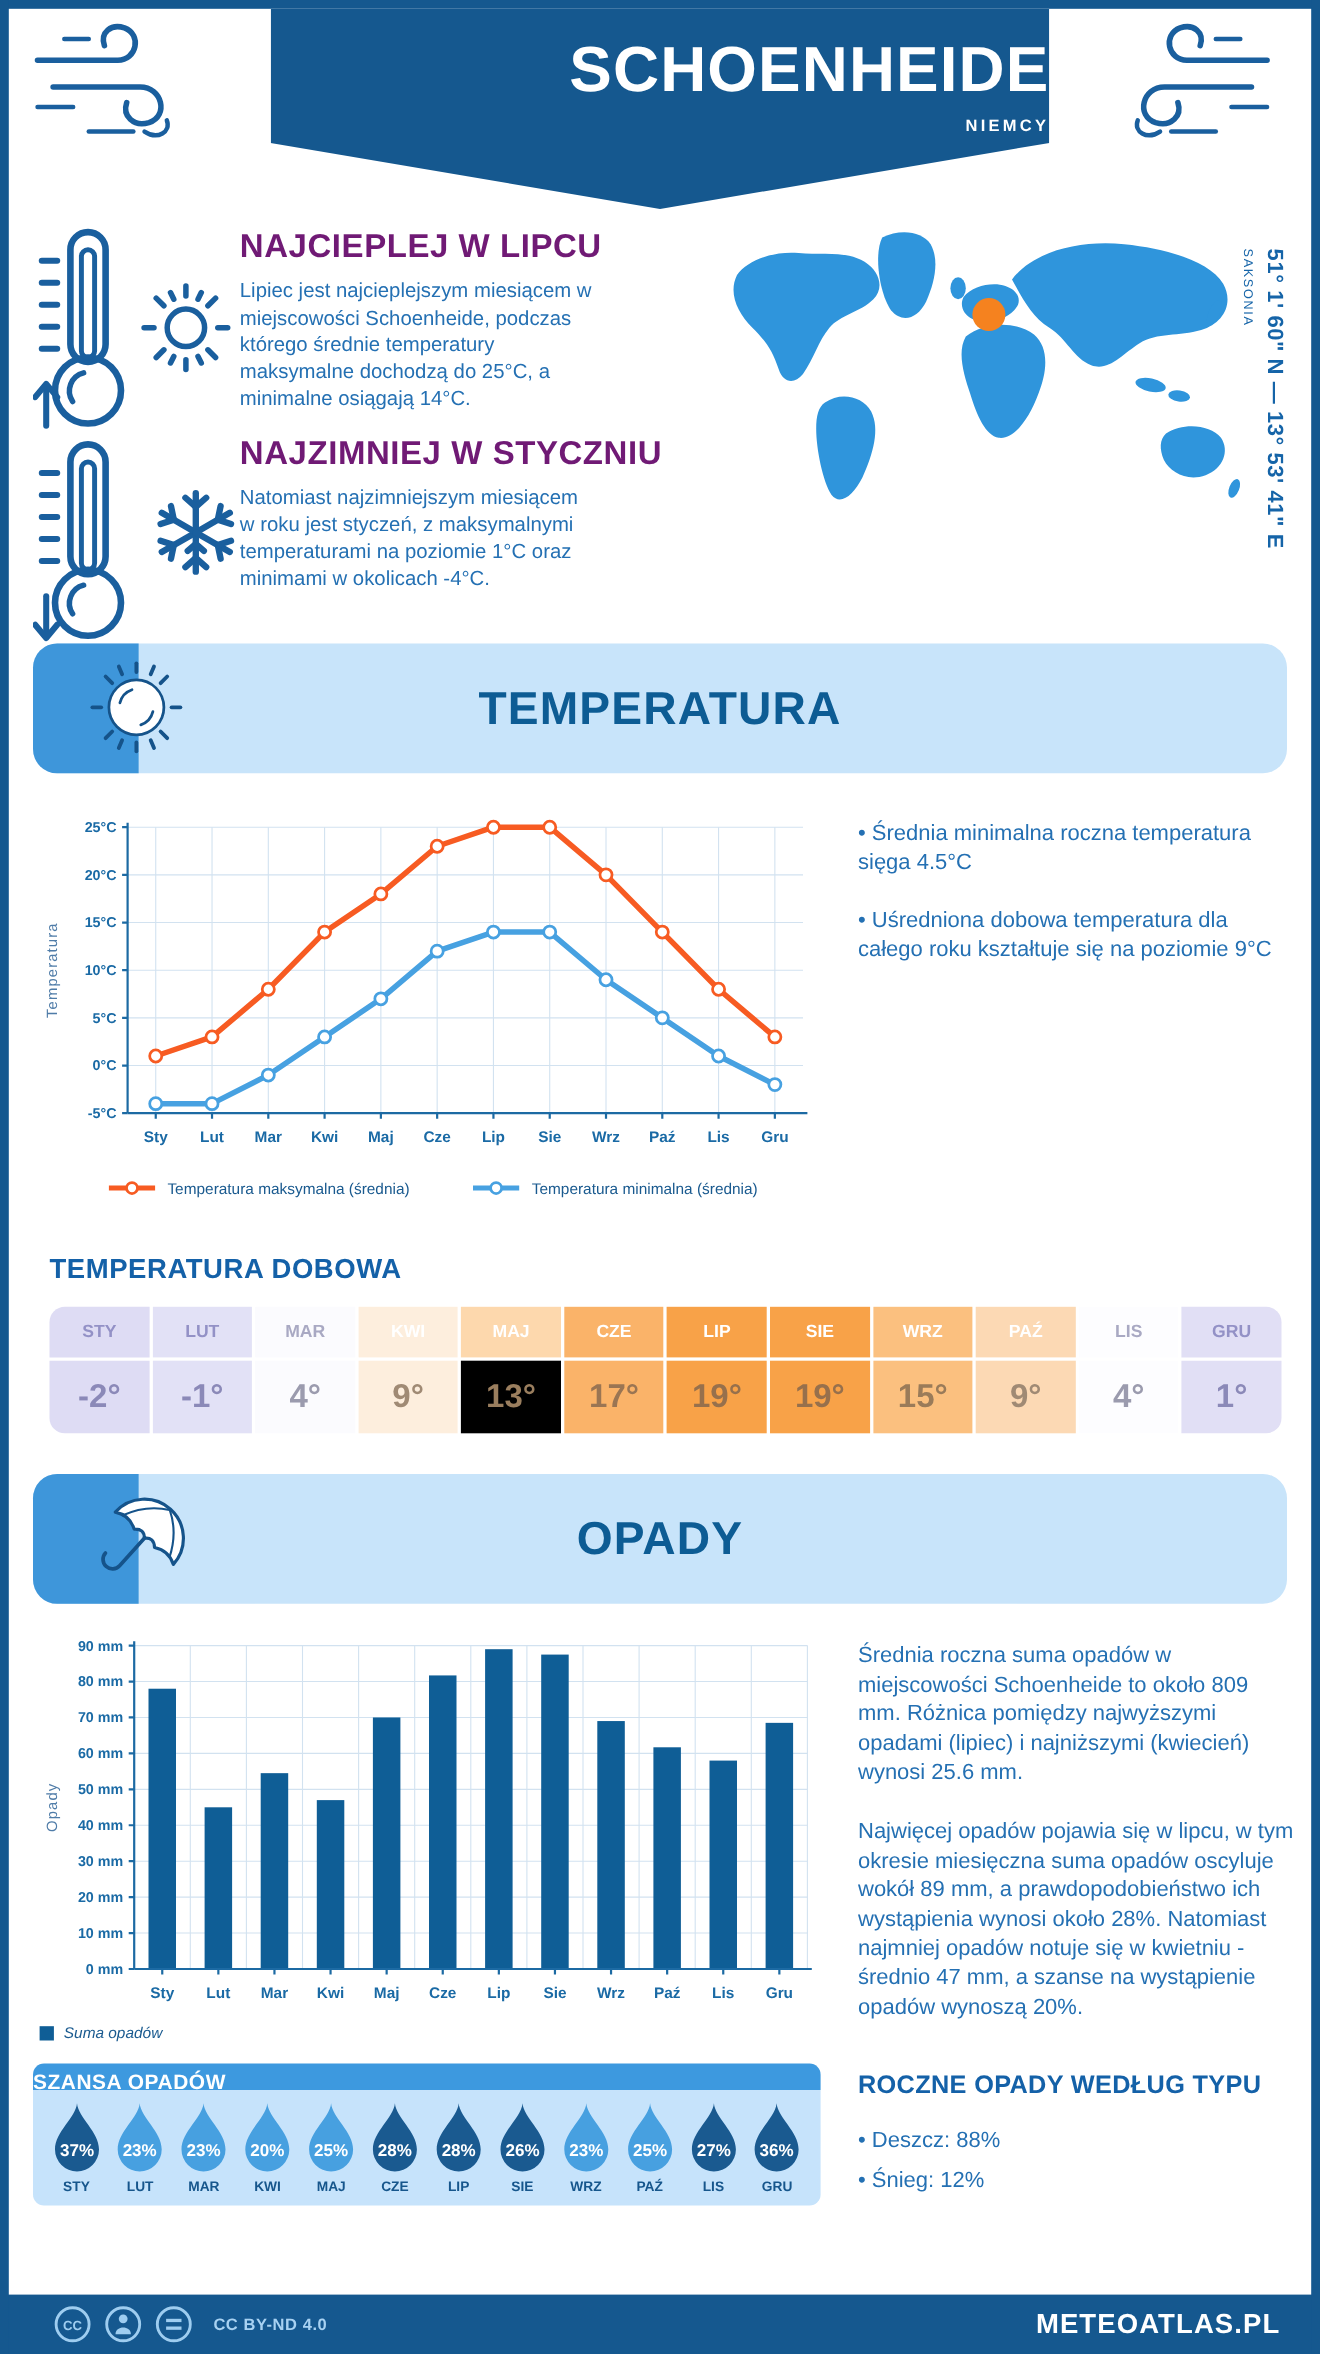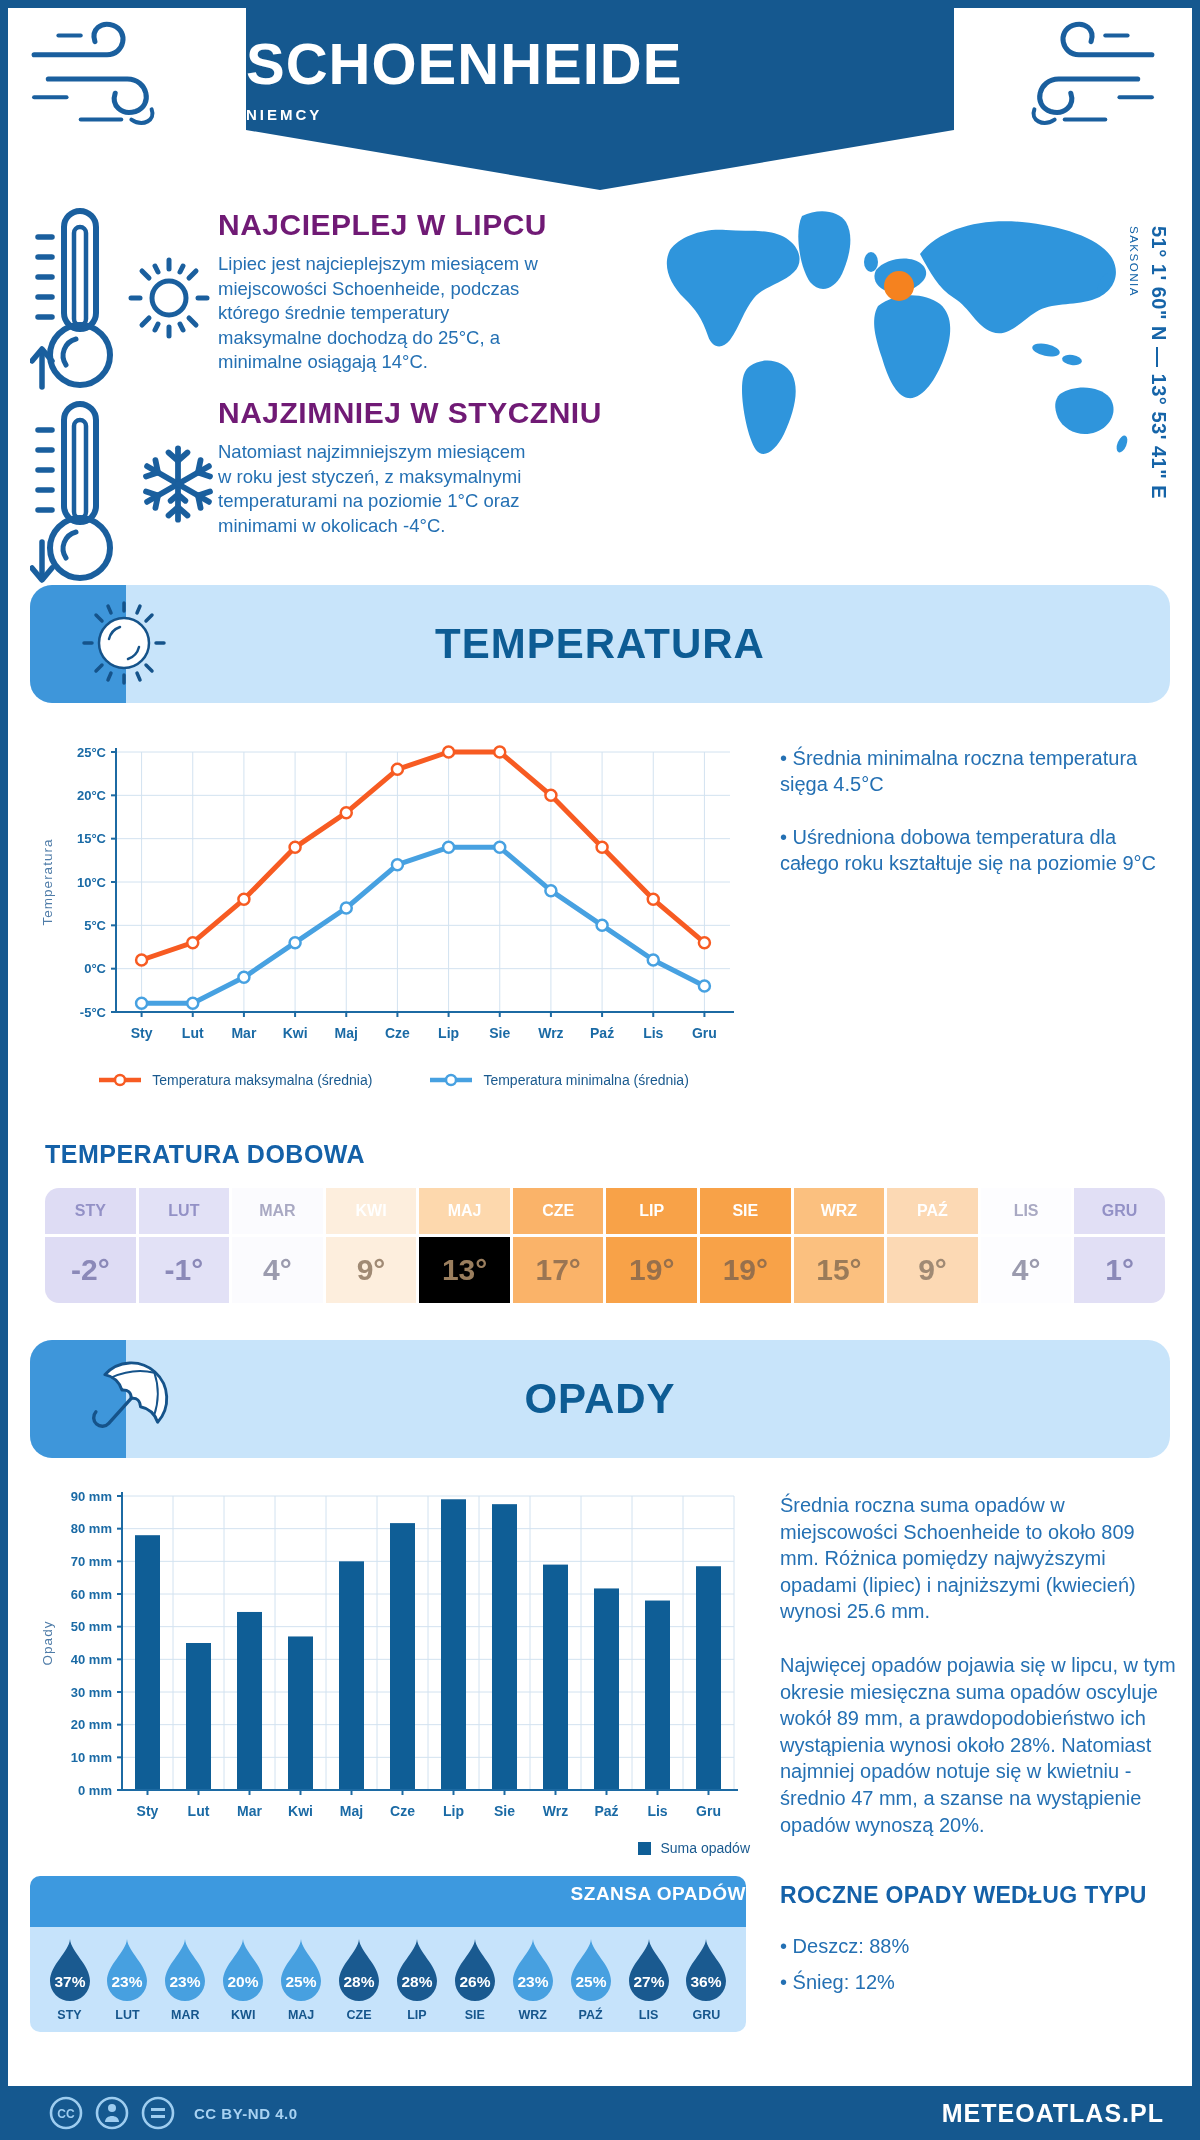--- a/index.html
+++ b/index.html
@@ -5,21 +5,21 @@
   html,body{margin:0;padding:0;background:#fff;}
   .page{position:relative;width:1200px;height:2140px;background:#fff;
         font-family:"Liberation Sans",sans-serif;overflow:hidden;}
   .abs{position:absolute;}
   
   .frame-top{left:0;top:0;width:1200px;height:8px;background:#15588f;}
   .frame-left{left:0;top:0;width:8px;height:2140px;background:#15588f;}
   .frame-right{left:1192px;top:0;width:8px;height:2140px;background:#15588f;}
   
   .banner{left:246px;top:8px;width:708px;height:182px;background:#15588f;
-          clip-path:polygon(0 0,100% 0,100% 67%,50% 100%,0 67%);text-align:left;color:#fff;}
+          clip-path:polygon(0 0,100% 0,100% 67%,50% 100%,0 67%);text-align:right;color:#fff;}
   .banner h1{margin:22px 0 0 0;font-size:58px;letter-spacing:1px;font-weight:700;}
   .banner .sub{margin-top:9px;font-size:15px;font-weight:700;letter-spacing:3px;}
   .wind{width:152px;height:122px;}
   .wind-l{left:26px;top:14px;}
   .wind-r{left:1008px;top:14px;transform:scaleX(-1);}
   
   .hl-head{font-size:30px;font-weight:700;color:#701a75;letter-spacing:0.5px;}
   .hl-text{font-size:18.5px;line-height:1.33;color:#2470b3;width:320px;}
   .h1pos{left:218px;top:208px;} .p1pos{left:218px;top:252px;}
   .h2pos{left:218px;top:396px;} .p2pos{left:218px;top:440px;}
@@ -37,21 +37,21 @@
   .secban .title{position:absolute;left:0;top:0;width:100%;height:118px;line-height:118px;
                  text-align:center;font-size:42px;font-weight:700;color:#0d5c94;letter-spacing:1px;}
   .secban .capicon{position:absolute;left:50px;top:14px;}
   .ban-temp{left:30px;top:585px;} .ban-rain{left:30px;top:1340px;}
   
   .chart-temp{left:36px;top:740px;} .chart-rain{left:36px;top:1482px;}
   svg text.tick{font-family:"Liberation Sans",sans-serif;font-size:13px;font-weight:600;fill:#1a6aa5;}
   svg text.xlab{font-family:"Liberation Sans",sans-serif;font-size:14px;font-weight:600;fill:#1a6aa5;}
   svg text.ylab{font-family:"Liberation Sans",sans-serif;font-size:13.5px;fill:#4f7ca8;letter-spacing:1px;}
   .legend{left:36px;top:1072px;width:714px;display:flex;justify-content:center;gap:56px;}
-  .legend2{left:36px;top:1840px;width:714px;display:flex;justify-content:flex-end;gap:56px;}
+  .legend2{left:36px;top:1840px;width:714px;display:flex;justify-content:flex-start;gap:56px;font-style:italic;}
   .leg-item{display:flex;align-items:center;gap:9px;font-size:14px;color:#1a5a8f;}
   .leg-sq{width:13px;height:13px;display:inline-block;}
   
   .stats{left:780px;top:745px;width:392px;}
   .stats h3,.rtype h3{margin:0 0 24px 0;font-size:23px;font-weight:700;color:#1461a8;letter-spacing:0.3px;}
   .stat-item{font-size:20px;line-height:1.32;color:#2470b3;margin-bottom:26px;}
   .rainTxt{left:780px;top:1492px;width:396px;}
   .rain-par{font-size:20px;line-height:1.33;color:#2470b3;margin:0 0 27px 0;}
   .rtype{left:780px;top:1882px;width:392px;}
   .rtype .stat-item{margin-bottom:10px;}
@@ -61,22 +61,22 @@
   .dtable{left:45px;top:1188px;width:1120px;display:flex;gap:3px;}
   .tcol{flex:1;display:flex;flex-direction:column;gap:3px;}
   .tmonth{height:46px;line-height:46px;text-align:center;font-size:16px;font-weight:700;}
   .tval{height:66px;line-height:66px;text-align:center;font-size:30px;font-weight:700;}
   .tcol:first-child .tmonth{border-top-left-radius:14px;}
   .tcol:first-child .tval{border-bottom-left-radius:14px;}
   .tcol:last-child .tmonth{border-top-right-radius:14px;}
   .tcol:last-child .tval{border-bottom-right-radius:14px;}
   
   .chance{left:30px;top:1876px;width:716px;}
-  .chance .chead{height:51px;line-height:36px;background:#3d99df;border-radius:10px 10px 0 0;
-                 text-align:right;color:#fff;font-size:19px;font-weight:700;letter-spacing:0.5px;}
+  .chance .chead{height:24px;line-height:36px;background:#3d99df;border-radius:10px 10px 0 0;
+                 text-align:left;color:#fff;font-size:19px;font-weight:700;letter-spacing:0.5px;}
   .chance .cbody{background:#c6e3fb;border-radius:0 0 10px 10px;display:flex;
                  justify-content:space-between;padding:10px 12px 10px 12px;}
   .drop{display:flex;flex-direction:column;align-items:center;width:55px;}
   .drop .dmon{margin-top:3px;font-size:12.5px;font-weight:700;color:#16568c;}
   svg text.dpct{font-family:"Liberation Sans",sans-serif;font-size:15.5px;font-weight:700;fill:#fff;}
   
   .footer{left:0;top:2086px;width:1200px;height:54px;background:#15588f;display:flex;
           align-items:center;justify-content:space-between;padding:0 36px 0 48px;box-sizing:border-box;}
   .cc-row{display:flex;align-items:center;gap:10px;}
   .cc-label{margin-left:8px;font-size:15px;font-weight:700;color:#a8d2f2;letter-spacing:0.5px;}

